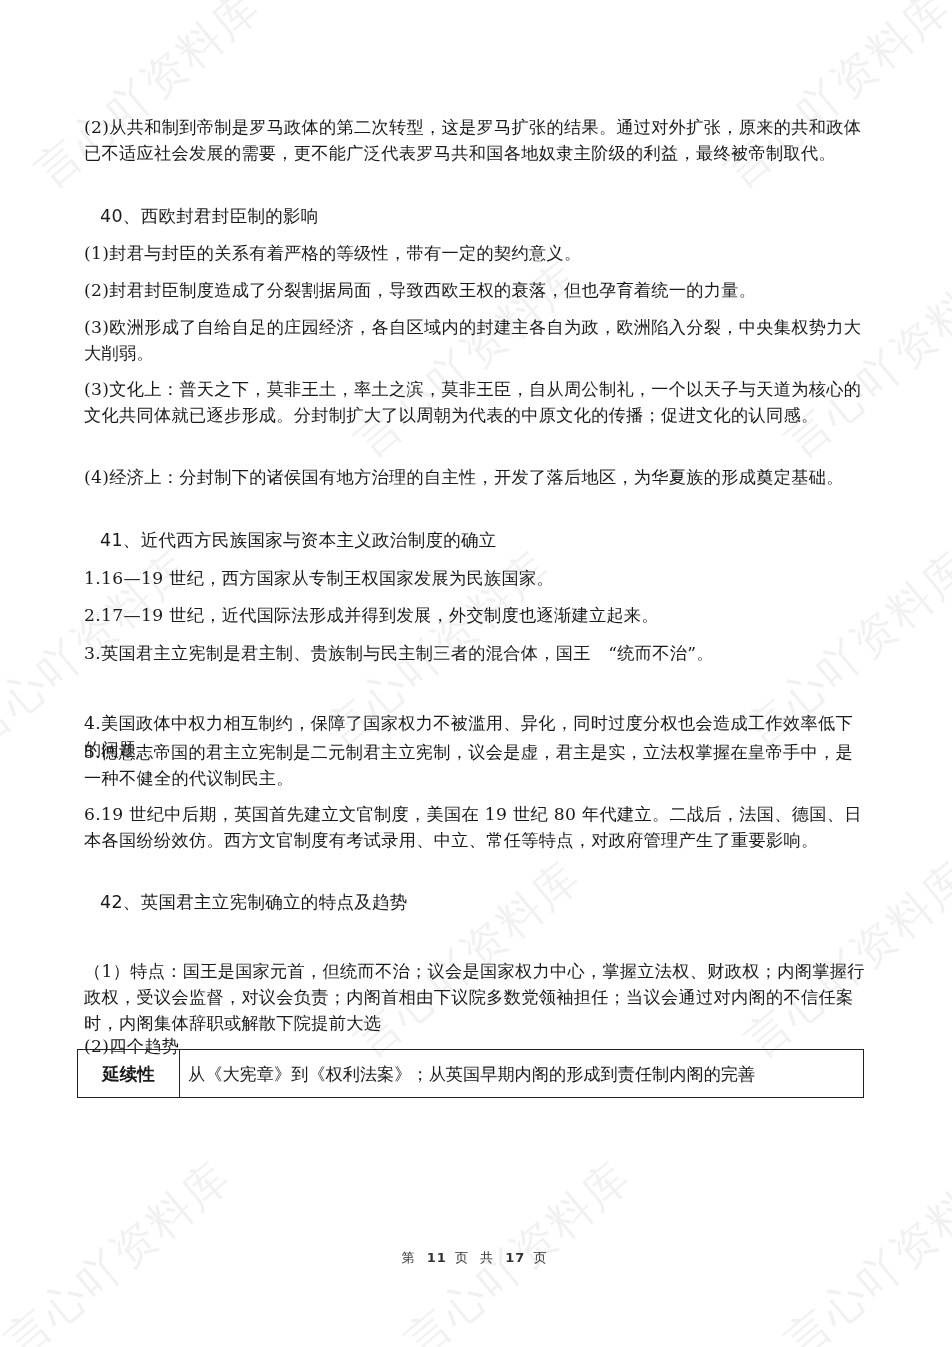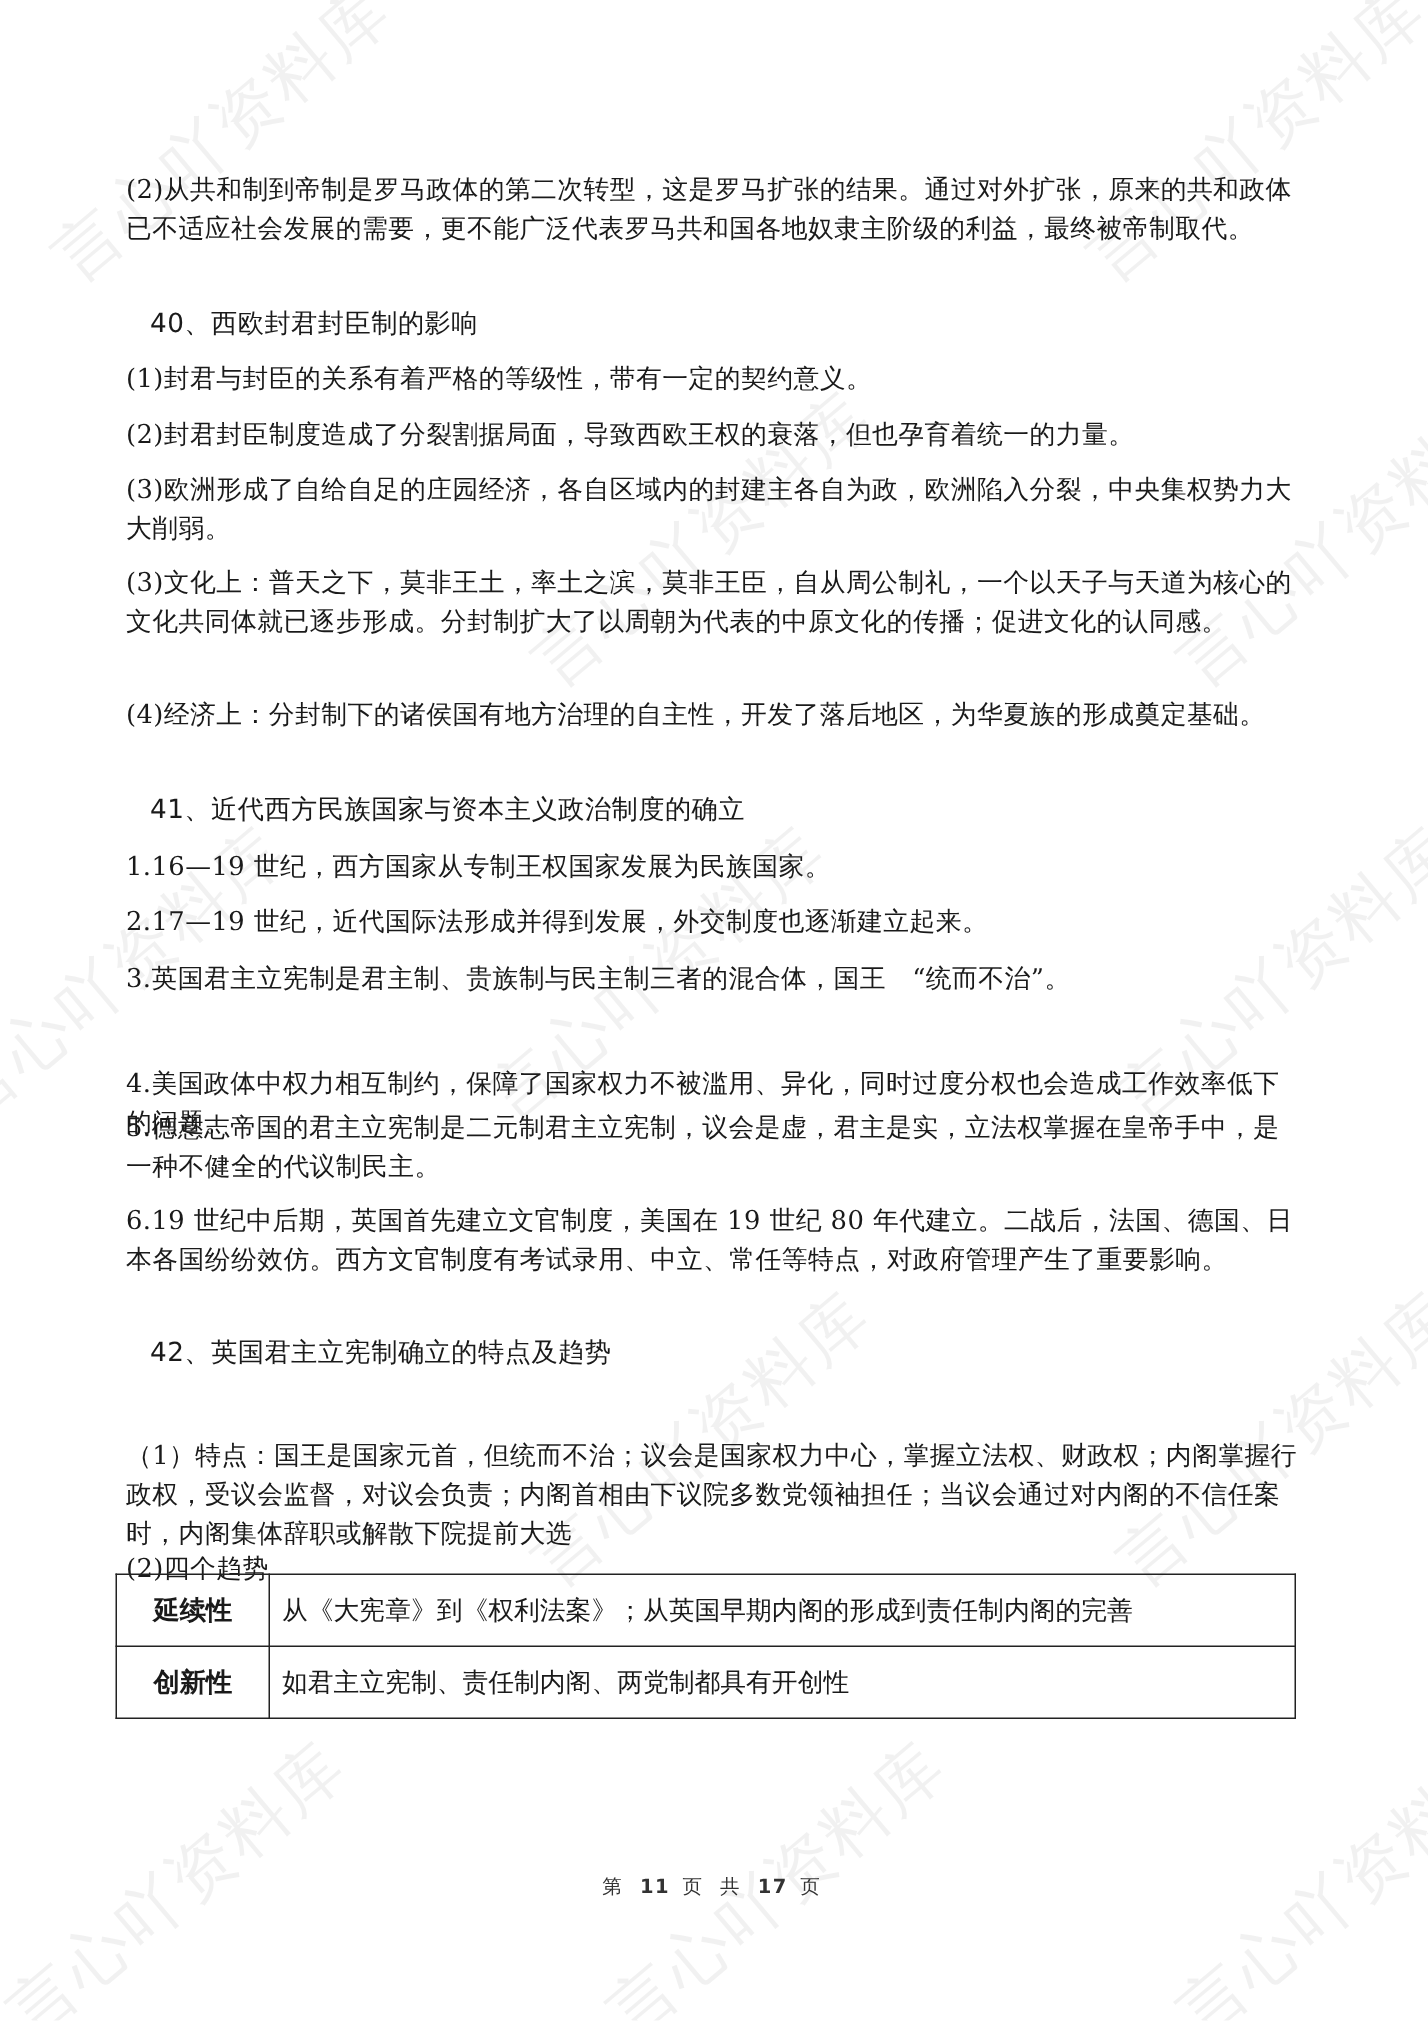--- a/index.html
+++ b/index.html
@@ -58,24 +58,20 @@
   <div class="p" style="top:958px;">（1）特点：国王是国家元首，但统而不治；议会是国家权力中心，掌握立法权、财政权；内阁掌握行政权，受议会监督，对议会负责；内阁首相由下议院多数党领袖担任；当议会通过对内阁的不信任案时，内阁集体辞职或解散下院提前大选</div>
   <div class="p" style="top:1014px;margin-top:19px;">(2)四个趋势</div>
 </div>
 
 <table class="trends">
   <tbody>
       <tr class="r1">
     <td class="lab">延续性</td>
     <td>从《大宪章》到《权利法案》；从英国早期内阁的形成到责任制内阁的完善</td>
   </tr>
-  <tr class="r3">
-    <td class="lab">创新性</td>
-    <td>如君主立宪制、责任制内阁、两党制都具有开创性</td>
-  </tr>
 </tbody>
   </table>
 
 <div class="footer">
   <span>第</span>
   <b>11</b>
   <span>页 共</span>
   <b>17</b>
   <span>页</span>
 </div>

